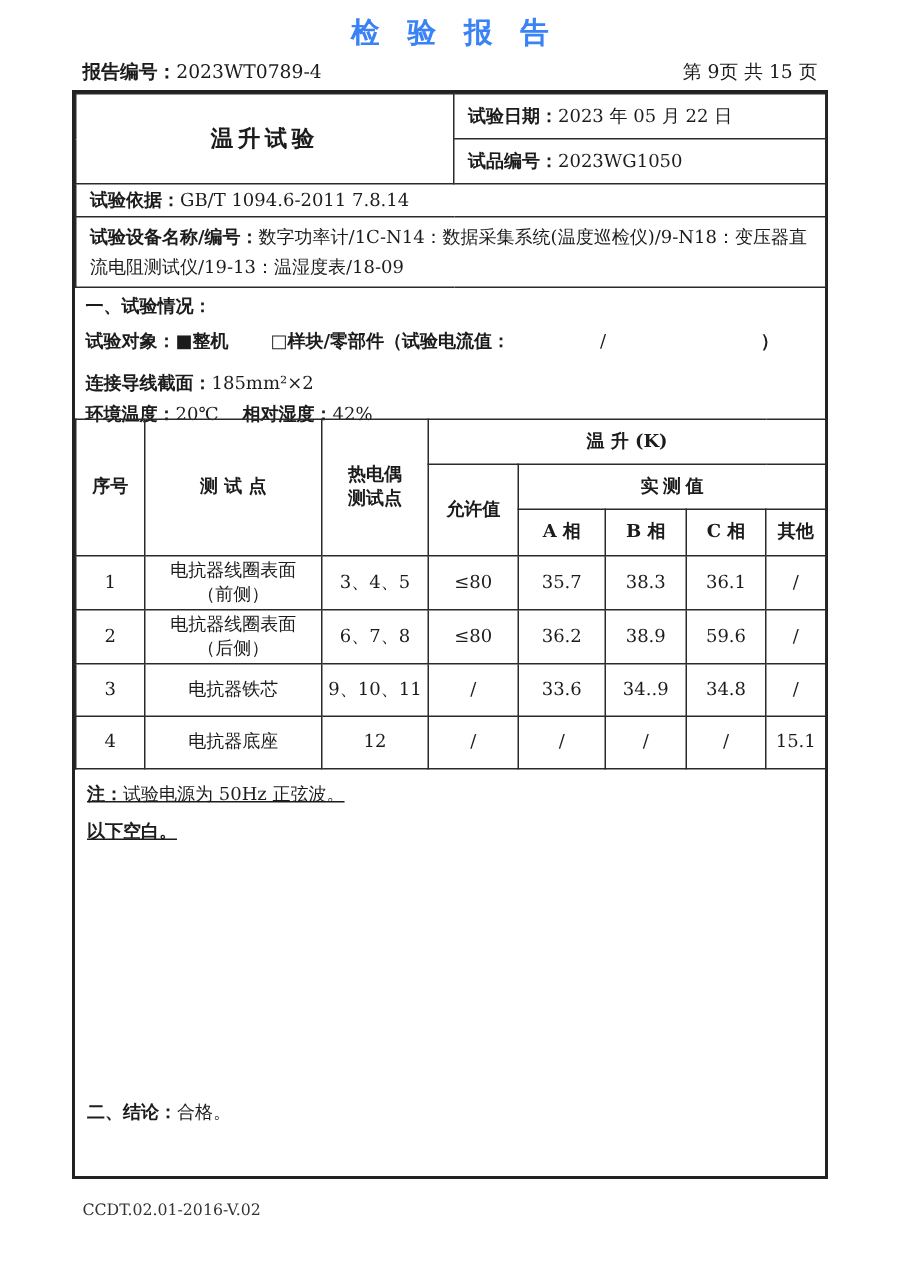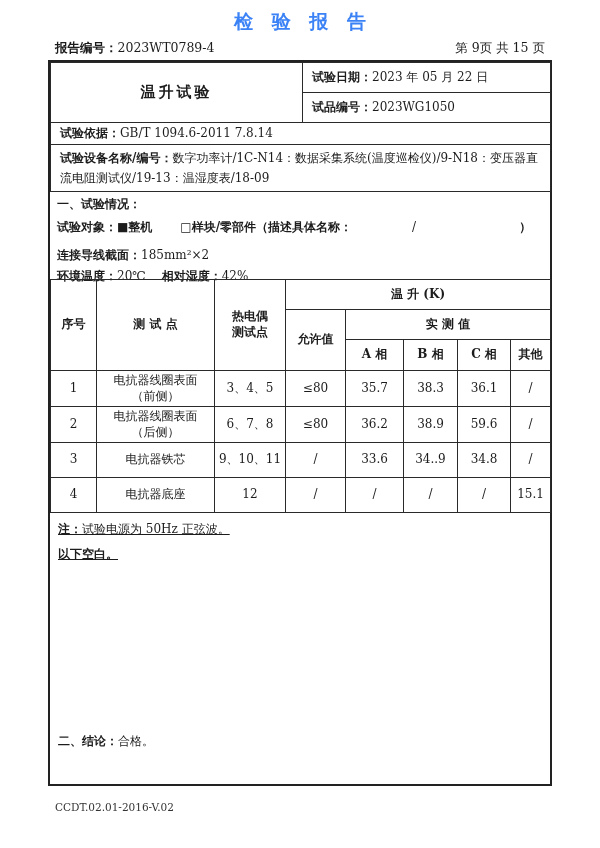--- a/index.html
+++ b/index.html
@@ -49,21 +49,21 @@
   .cur-left { width:315px; }
   .cur-right { flex:1; }
   .cur-right .line2 { margin-top:4px; }
   .hum-lb { margin-left:16px; }
 
   
   .data-table { text-align:center; font-size:12px; }
   .data-table td { white-space:pre-line; line-height:1.3; vertical-align:middle; padding:1px 2px; }
   .data-table .hd { font-weight:bold; }
   .tr-h1 td { height:27px; }
-  .tr-h2 td { height:27px; }
+  .tr-h2 td { height:27px;font-family:Liberation Serif, serif; }
   .tr-h3 td { height:28px; }
   .tr-d1 td, .tr-d2 td { height:33px; }
   .tr-d3 td, .tr-d4 td { height:32px; }
 
   
   .tail { flex:1; position:relative; padding:8px 8px 0 8px; box-sizing:border-box;text-decoration:underline; }
   .note-line { }
   .blank-line { margin-top:8px; font-weight:bold; }
   .conclusion { position:absolute; left:8px; top:220px; }
 
@@ -111,21 +111,21 @@
         <td colspan="2">
           <span class="lb">试验设备名称/编号：</span><span>数字功率计/1C-N14：数据采集系统(温度巡检仪)/9-N18：变压器直流电阻测试仪/19-13：温湿度表/18-09</span>
         </td>
       </tr>
     </tbody>
       </table>
 
     <div class="situation">
       <div class="sec-title">一、试验情况：</div>
       <div class="obj-line">
-        <span>试验对象：</span><span class="chk">■</span><span>整机</span><span class="gap-a"></span><span class="chk">□</span><span>样块/零部件（描述具体名称：</span><span class="slash">/</span><span class="closep">）</span>
+        <span>试验对象：</span><span class="chk">■</span><span>整机</span><span class="gap-a"></span><span class="chk">□</span><span>样块/零部件（试验电流值：</span><span class="slash">/</span><span class="closep">）</span>
       </div>
       <div class="cur-row">
         <div class="cur-right">
           <div>
             <span class="lb">连接导线截面：</span><span>185mm²×2</span>
           </div>
           <div class="line2">
             <span class="lb">环境温度：</span><span>20℃</span><span class="lb hum-lb">相对湿度：</span><span>42%</span>
           </div>
         </div>

